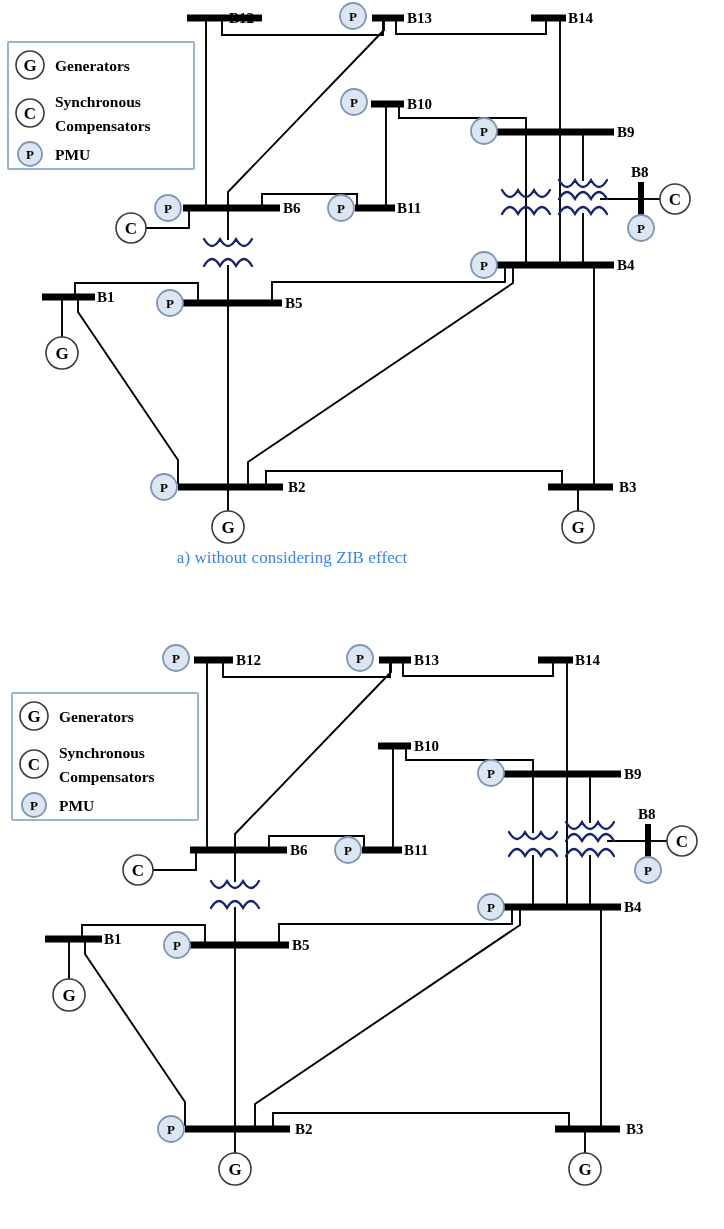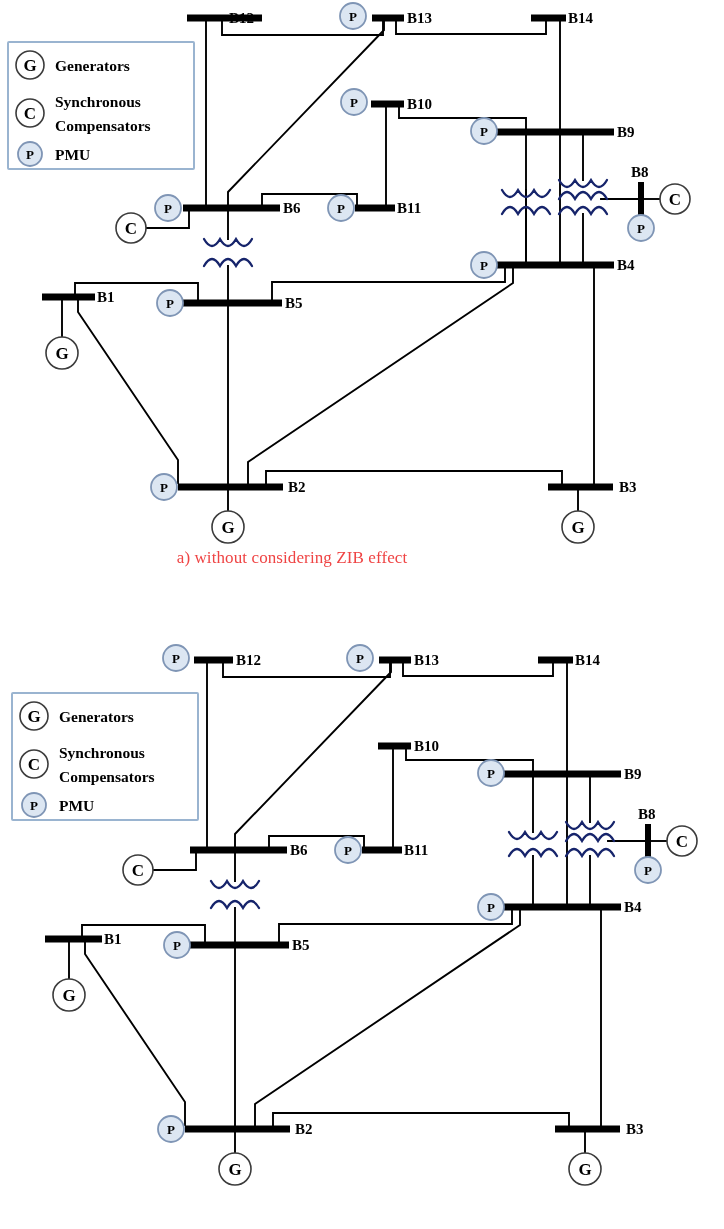--- a/index.html
+++ b/index.html
@@ -33,21 +33,21 @@
     display: block;
   }
 
   .caption {
     position: absolute;
     left: 0;
     width: 584px;
     text-align: center;
     font-family: "Liberation Serif", "DejaVu Serif", serif;
     font-size: 17px;
-    color: #ef4444;
+    color: #3b82f6;
     letter-spacing: 0.1px;
   }
   #caption-a { top: 548px; }
 
   
   .bus {
     stroke: #000000;
     stroke-width: 7;
     stroke-linecap: butt;
   }

